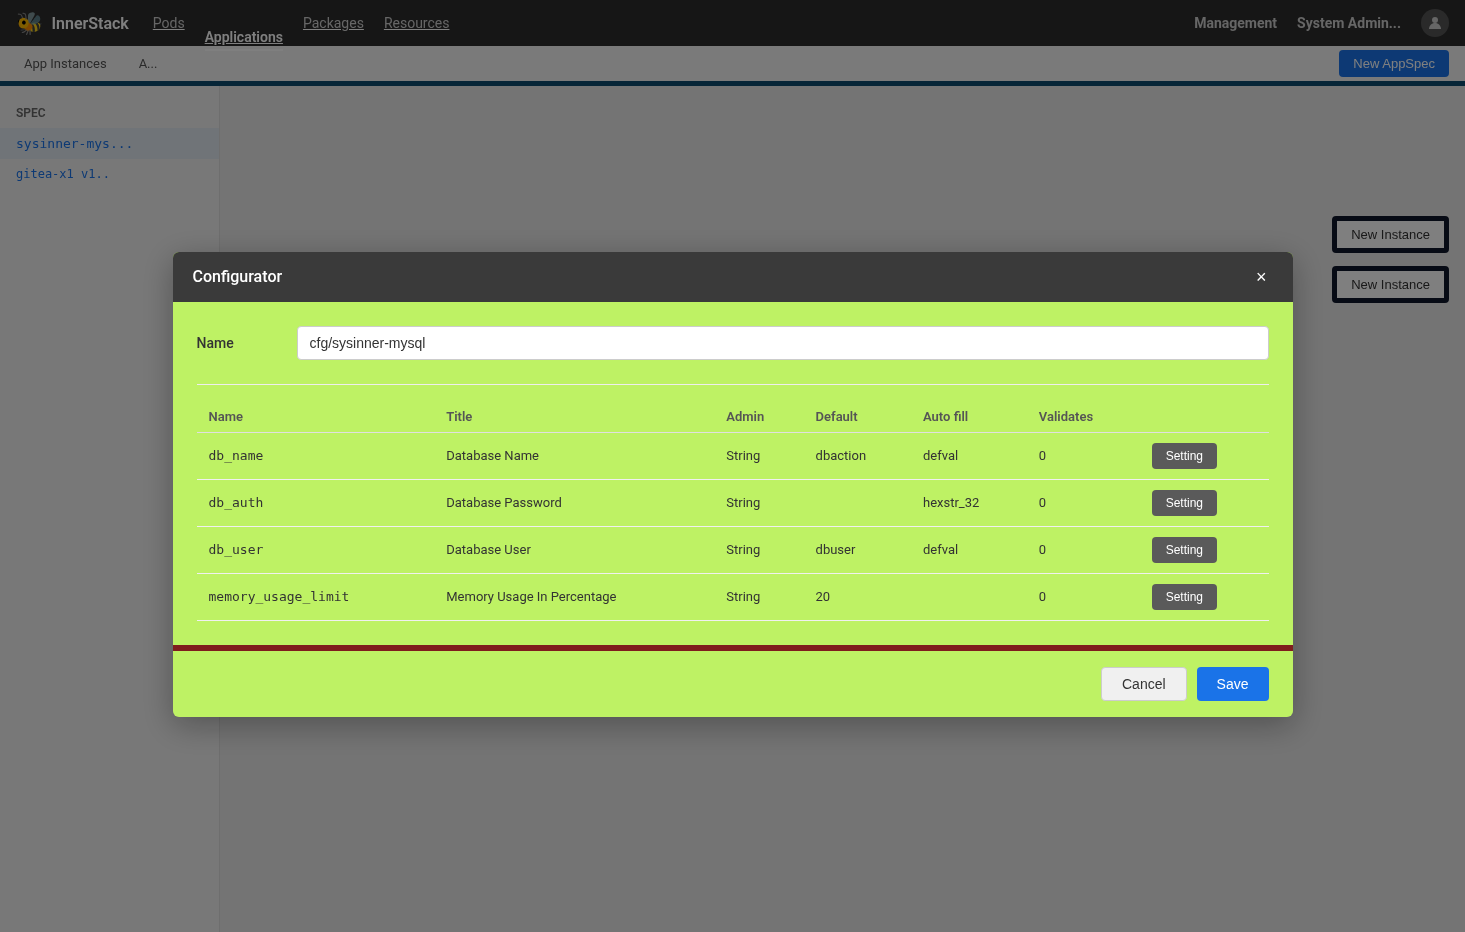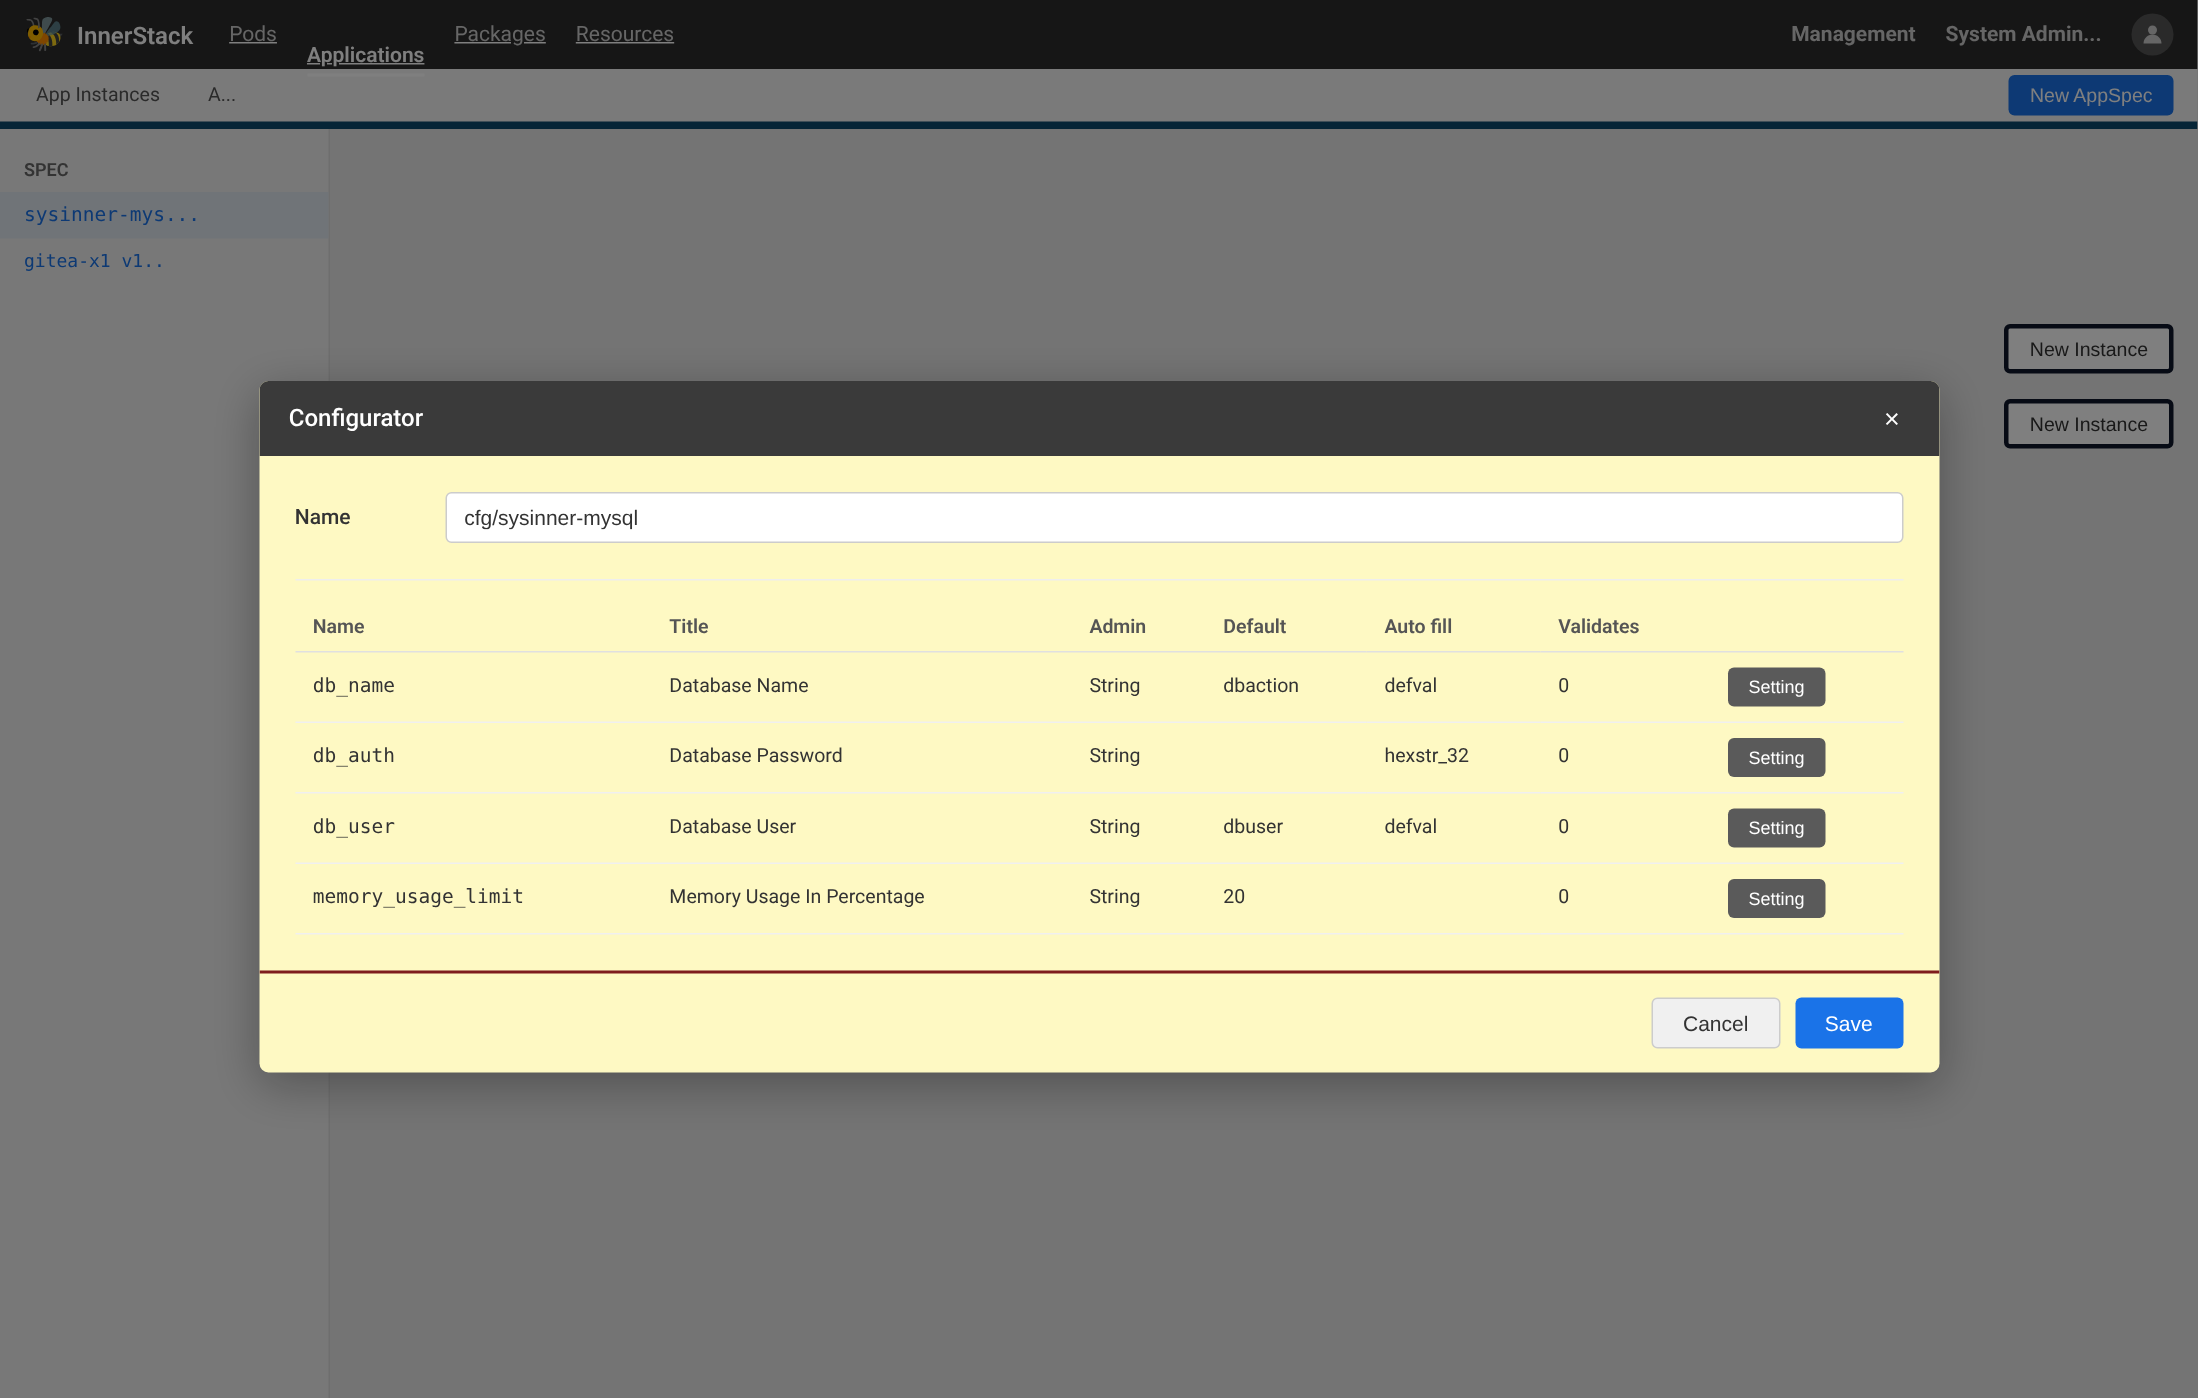--- a/index.html
+++ b/index.html
@@ -132,42 +132,42 @@
       flex: 1;
       background: #e8e8e8;
       position: relative;
     }
 
     
     .bg-new-instance {
       position: absolute;
       right: 16px;
       background: #fff;
-      border: 3px solid #0f172a;
+      border: 5px solid #0f172a;
       border-radius: 4px;
       padding: 6px 14px;
       font-size: 13px;
       color: #333;
       cursor: pointer;
     }
 
     
     .overlay {
       position: fixed;
       top: 0; left: 0; right: 0; bottom: 0;
       background: rgba(0,0,0,0.5);
       z-index: 100;
       display: flex;
       align-items: center;
       justify-content: center;
     }
 
     
     .modal {
-      background: #fef9c3;
+      background: #bef264;
       border-radius: 6px;
       width: 1120px;
       max-width: 95vw;
       max-height: 860px;
       display: flex;
       flex-direction: column;
       box-shadow: 0 8px 32px rgba(0,0,0,0.3);
       overflow: hidden;
       margin-top: 36px;
     }
@@ -285,21 +285,21 @@
       font-size: 12px;
       cursor: pointer;
     }
 
     
     .modal-footer {
       padding: 16px 24px;
       display: flex;
       justify-content: flex-end;
       gap: 10px;
-      border-top: 2px solid #7f1d1d;
+      border-top: 6px solid #7f1d1d;
     }
     .btn-cancel {
       background: #f0f0f0;
       color: #333;
       border: 1px solid #ccc;
       border-radius: 4px;
       padding: 8px 20px;
       font-size: 14px;
       cursor: pointer;
     }

